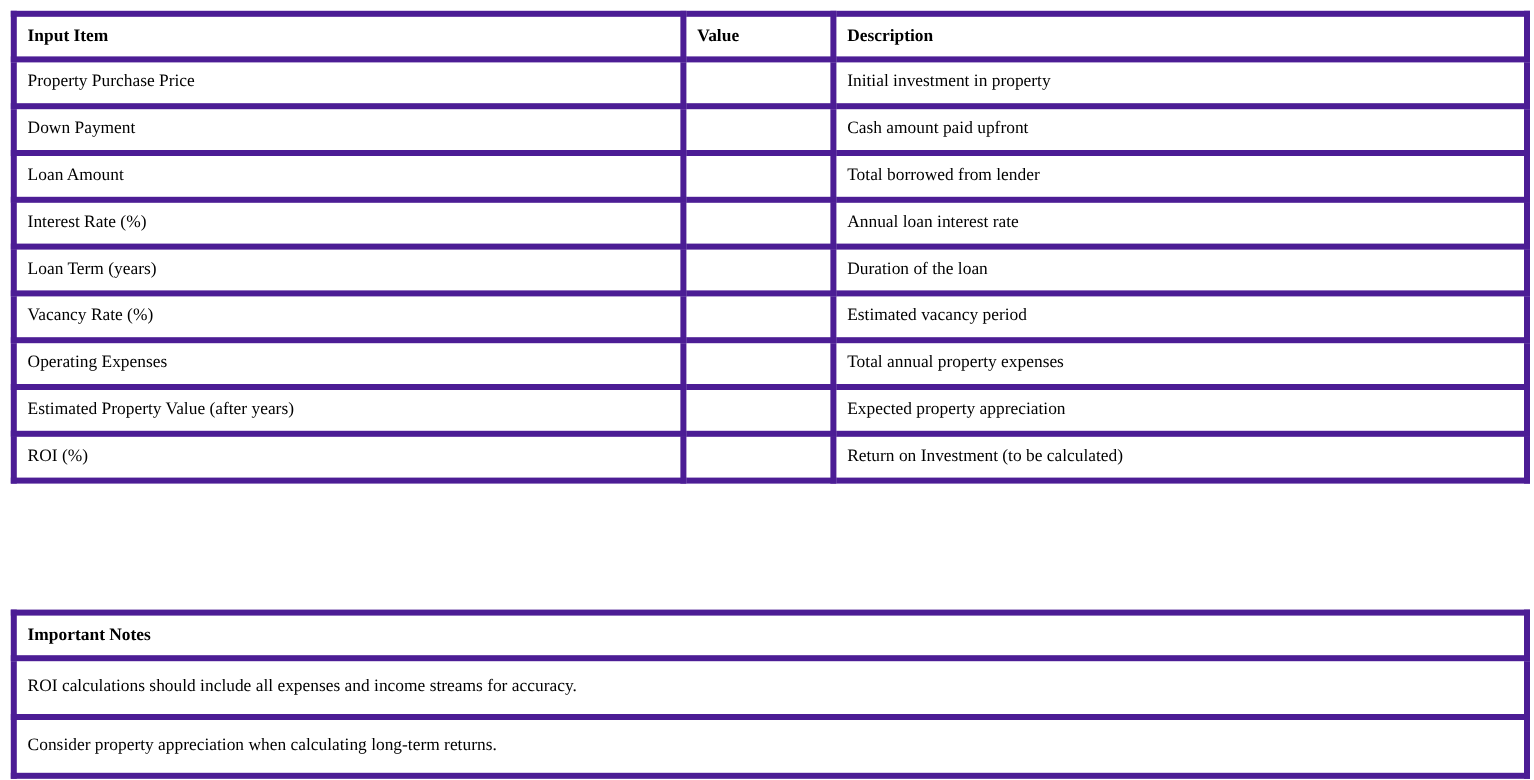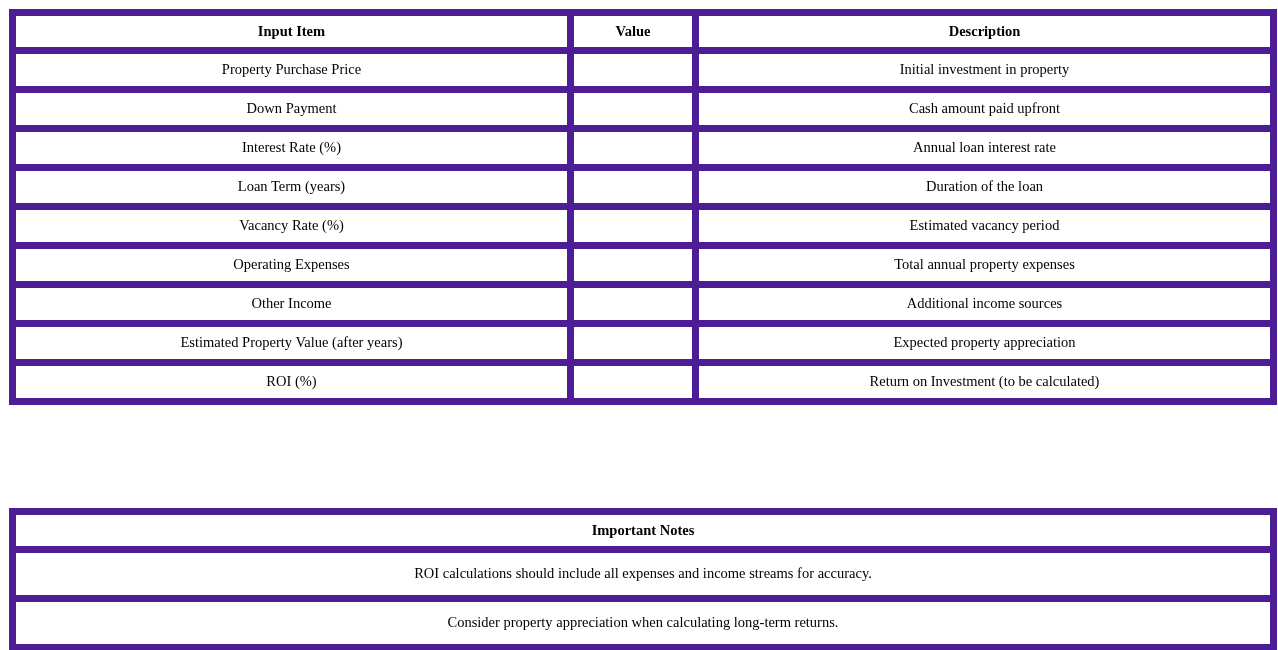--- a/index.html
+++ b/index.html
@@ -22,23 +22,23 @@
     box-sizing: border-box;
   }
 
   table.doc-table {
     border-collapse: collapse;
     table-layout: fixed;
     background: #ffffff;
   }
   table.doc-table td,
   table.doc-table th {
-    border: 7px solid #4c1d95;
+    border: 5px solid #4c1d95;
     padding: 0 9px;
-    text-align: center;
+    text-align: left;
     vertical-align: middle;
     font-size: 14.5px;
     line-height: 1.2;
     font-weight: normal;
     height: 38px;
     box-sizing: border-box;
     overflow: hidden;
     white-space: nowrap;
   }
   table.doc-table th {
@@ -92,43 +92,43 @@
         <td>Property Purchase Price</td>
         <td></td>
         <td>Initial investment in property</td>
       </tr>
       <tr>
         <td>Down Payment</td>
         <td></td>
         <td>Cash amount paid upfront</td>
       </tr>
       <tr>
+        <td>Loan Amount</td>
+        <td></td>
+        <td>Total borrowed from lender</td>
+      </tr>
+      <tr>
         <td>Interest Rate (%)</td>
         <td></td>
         <td>Annual loan interest rate</td>
       </tr>
       <tr>
         <td>Loan Term (years)</td>
         <td></td>
         <td>Duration of the loan</td>
       </tr>
       <tr>
         <td>Vacancy Rate (%)</td>
         <td></td>
         <td>Estimated vacancy period</td>
       </tr>
       <tr>
         <td>Operating Expenses</td>
         <td></td>
         <td>Total annual property expenses</td>
-      </tr>
-      <tr>
-        <td>Other Income</td>
-        <td></td>
-        <td>Additional income sources</td>
       </tr>
       <tr>
         <td>Estimated Property Value (after years)</td>
         <td></td>
         <td>Expected property appreciation</td>
       </tr>
       <tr>
         <td>ROI (%)</td>
         <td></td>
         <td>Return on Investment (to be calculated)</td>

